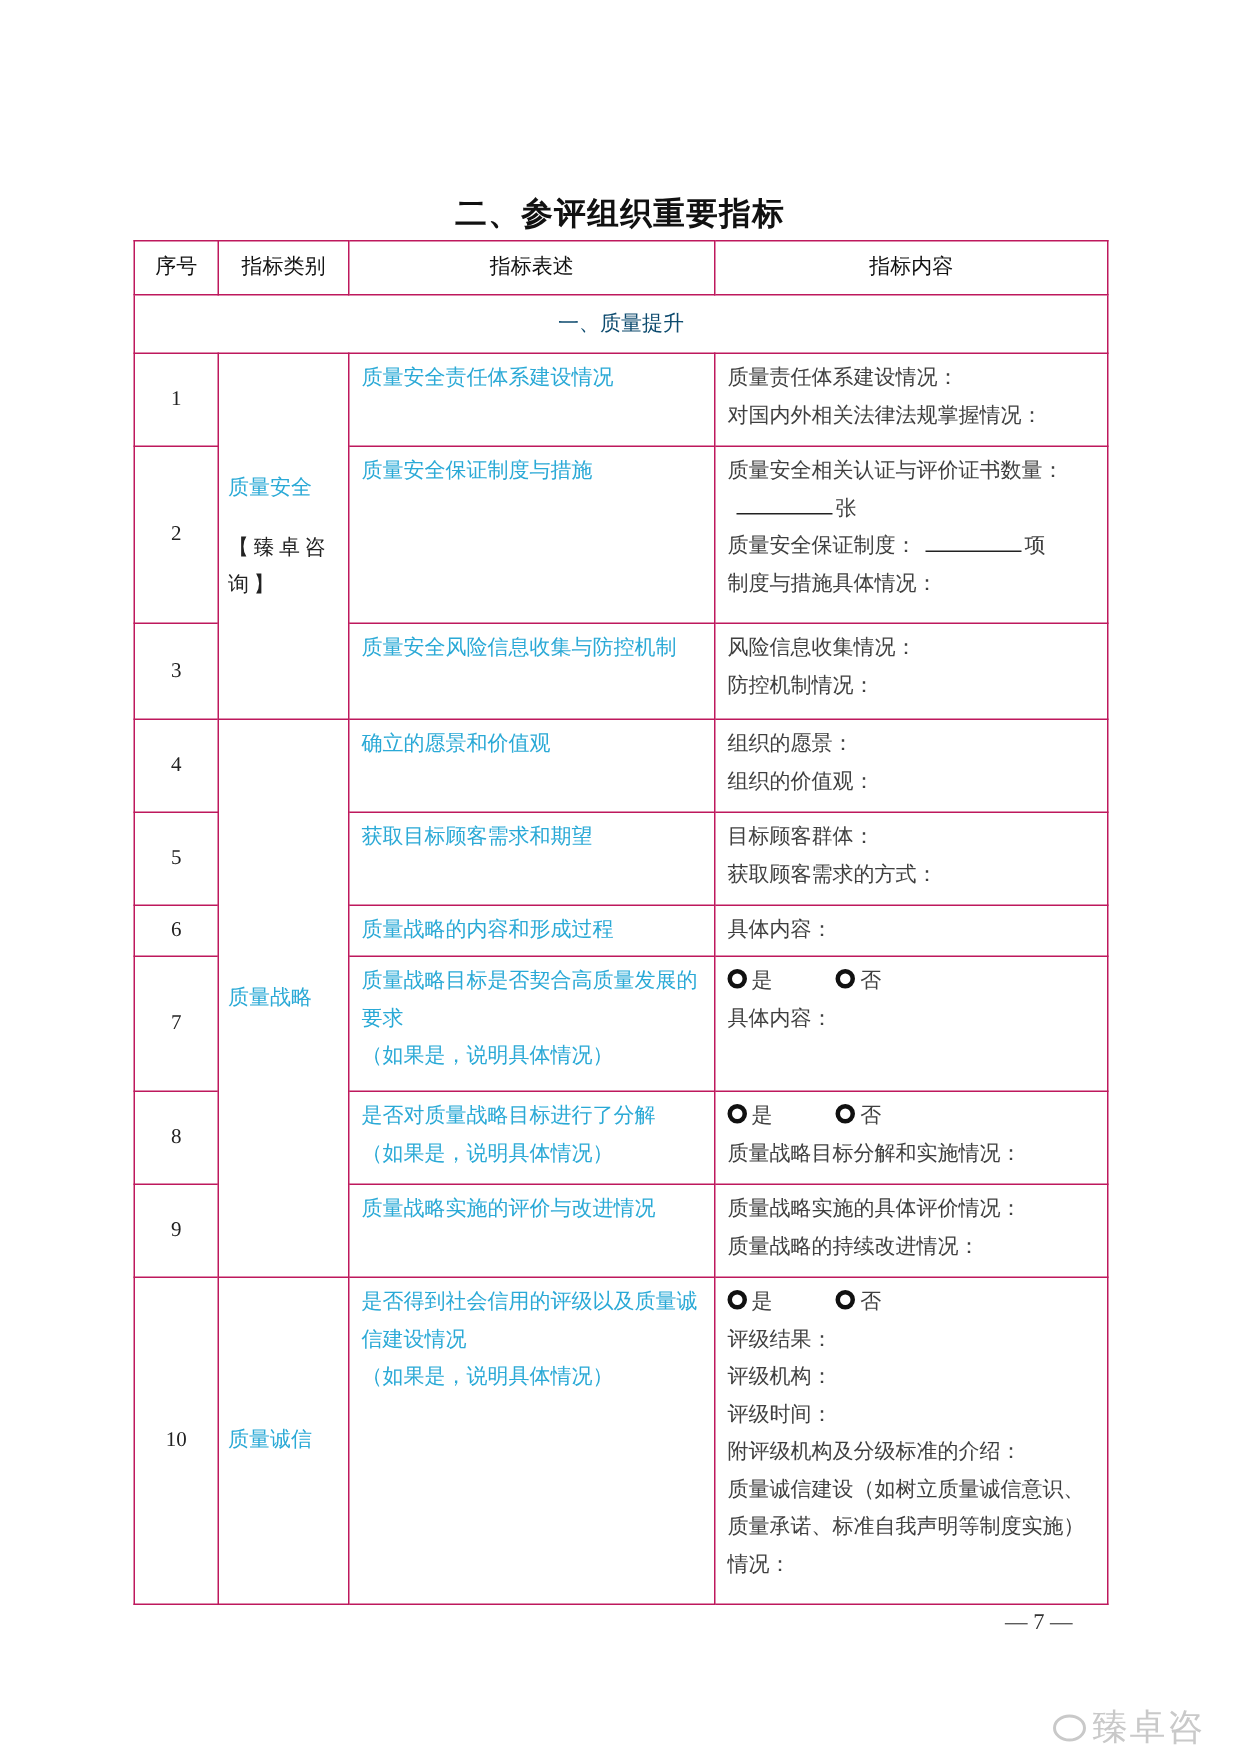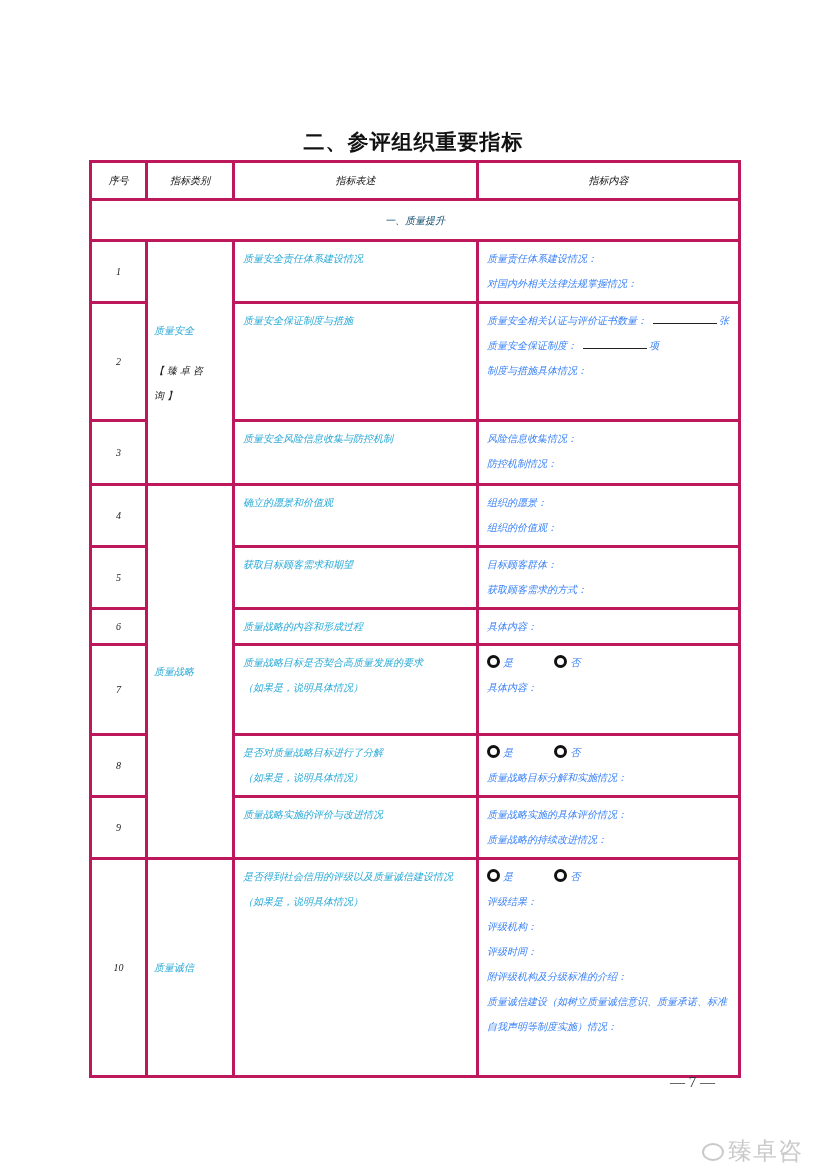--- a/index.html
+++ b/index.html
@@ -3,31 +3,31 @@
   <meta charset="utf-8">
   <style>
     html, body { margin: 0; padding: 0; background: #ffffff; }
     body { width: 827px; height: 1170px; position: relative; overflow: hidden;
            font-family: "DejaVu Serif", "Liberation Serif", serif; color: #222; }
     .page-title { position: absolute; top: 128px; left: 0; width: 827px; text-align: center;
                   font-family: "DejaVu Sans", "Liberation Sans", sans-serif; font-size: 21px;
                   font-weight: bold; color: #111; letter-spacing: 1px; }
     table.grid { position: absolute; top: 160px; left: 89px; width: 649px; border-collapse: collapse;
                  table-layout: fixed; }
-    table.grid td, table.grid th { border: 3px solid #be185d; font-size: 10px; line-height: 25px; font-style: italic; }
+    table.grid td, table.grid th { border: 1px solid #be185d; font-size: 14px; line-height: 25px; }
     th { font-family: "DejaVu Sans", "Liberation Sans", sans-serif; font-weight: normal;
          height: 33px; text-align: center; color: #111; font-size: 14px; }
     td.section { text-align: center; height: 36px; font-family: "DejaVu Sans", "Liberation Sans", sans-serif; color: #0c4a6e; }
     td.num { text-align: center; vertical-align: middle; font-family: "Liberation Serif", serif; font-size: 15px; }
     td.cat { vertical-align: middle; padding: 0 6px; color: #2aa9d6;
              font-family: "DejaVu Sans", "Liberation Sans", sans-serif; }
     td.cat .brand { color: #222; font-family: "DejaVu Serif", serif; letter-spacing: 3px; margin-top: 15px; }
     td.desc { vertical-align: top; padding: 4px 8px 0 8px; color: #2aa9d6;
               font-family: "DejaVu Sans", "Liberation Sans", sans-serif; font-size: 14px; }
-    td.content { vertical-align: top; padding: 4px 6px 4px 8px; color: #3b82f6; font-size: 14px; }
+    td.content { vertical-align: top; padding: 4px 6px 4px 8px; color: #404040; font-size: 14px; }
     .line { display: block; white-space: nowrap; }
     .wrap { display: block; white-space: normal; }
     .radio { display: inline-block; width: 7px; height: 7px; border: 3px solid #111; border-radius: 50%;
              vertical-align: middle; margin-right: 3px; position: relative; top: -2px; }
     .opt { display: inline-block; margin-right: 38px; }
     .blank { display: inline-block; width: 64px; border-bottom: 1px solid #222; height: 14px; vertical-align: baseline; margin: 0 2px 0 6px; }
     .page-num { position: absolute; top: 1074px; left: 670px; font-size: 15px; color: #333;
                 font-family: "Liberation Serif", serif; }
     .watermark { position: absolute; top: 1135px; left: 702px; color: #c9c9c9; font-size: 24px;
                  font-family: "DejaVu Sans", sans-serif; letter-spacing: 1px; }

